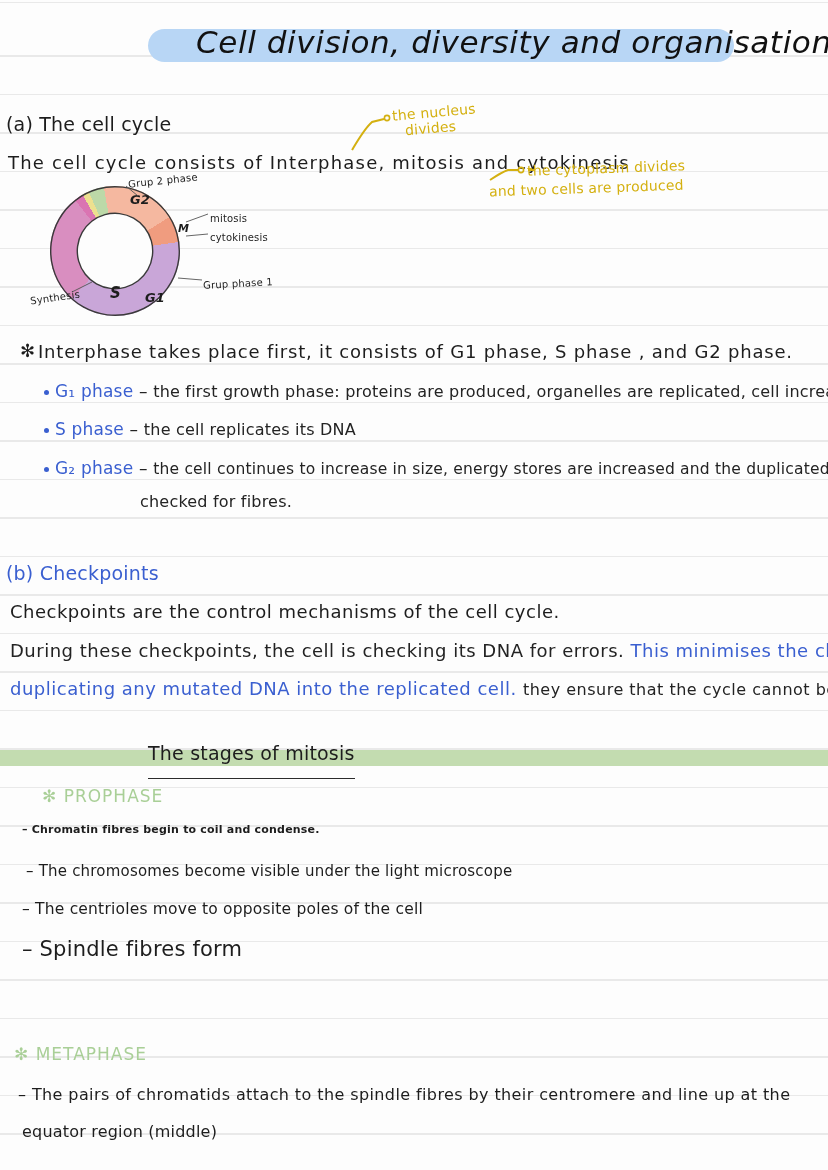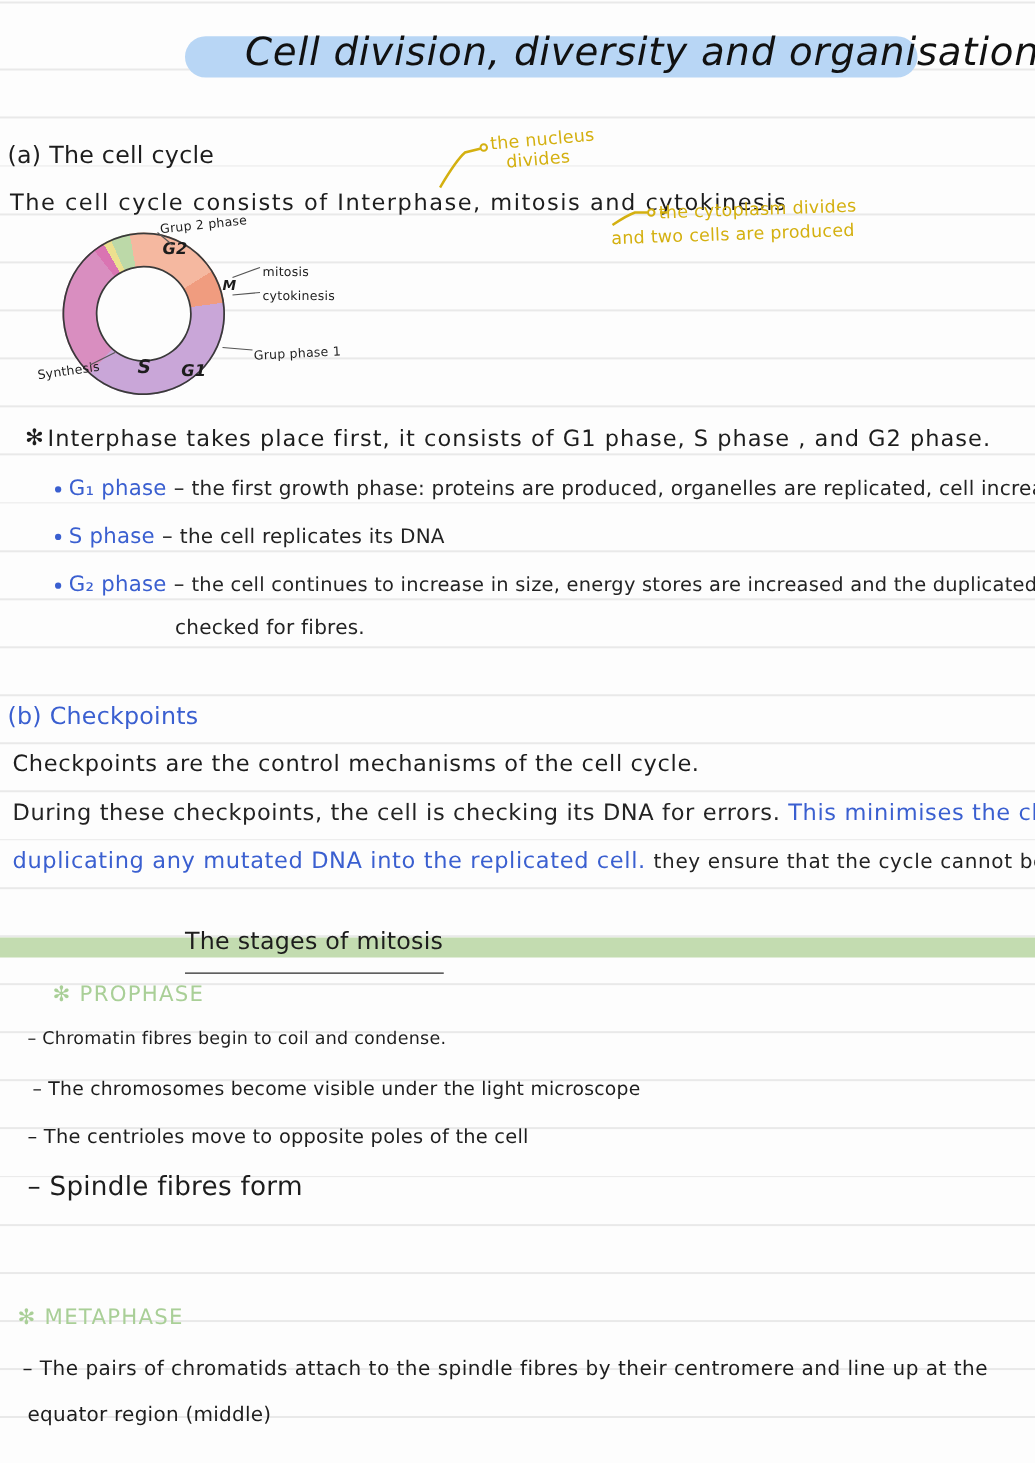--- a/index.html
+++ b/index.html
@@ -173,21 +173,21 @@
   </div>
 
   <div id="mitosis-bar"></div>
   <div class="hw" id="mitosis-title">The stages of mitosis</div>
 
   <div class="hw ink-green" style="left:42px;top:786px;font-size:17px;letter-spacing:1px;">
     <span>✻</span>
     <span>PROPHASE</span>
   </div>
 
-  <div class="hw body-line" style="left:22px;top:823px;font-size:14px;">–&nbsp;<span>Chromatin fibres begin to coil and condense.</span></div>
+  <div class="hw body-line" style="left:22px;top:823px;font-size:11px;font-weight:bold;">–&nbsp;<span>Chromatin fibres begin to coil and condense.</span></div>
   <div class="hw body-line" style="left:26px;top:862px;font-size:15px;">–&nbsp;<span>The chromosomes become visible under the light microscope</span></div>
   <div class="hw body-line" style="left:22px;top:900px;font-size:15.5px;">–&nbsp;<span>The centrioles move to opposite poles of the cell</span></div>
   <div class="hw body-line" style="left:22px;top:937px;font-size:21px;">–&nbsp;<span>Spindle fibres form</span></div>
 
   <div class="hw ink-green" style="left:14px;top:1044px;font-size:17px;letter-spacing:1px;">
     <span>✻</span>
     <span>METAPHASE</span>
   </div>
   <div class="hw body-line" style="left:18px;top:1085px;font-size:16px;letter-spacing:.4px;text-align:center;">–&nbsp;<span>The pairs of chromatids attach to the spindle fibres by their centromere and line up at the</span></div>
   <div class="hw body-line" style="left:22px;top:1122px;font-size:16px;">equator region (middle)</div>

